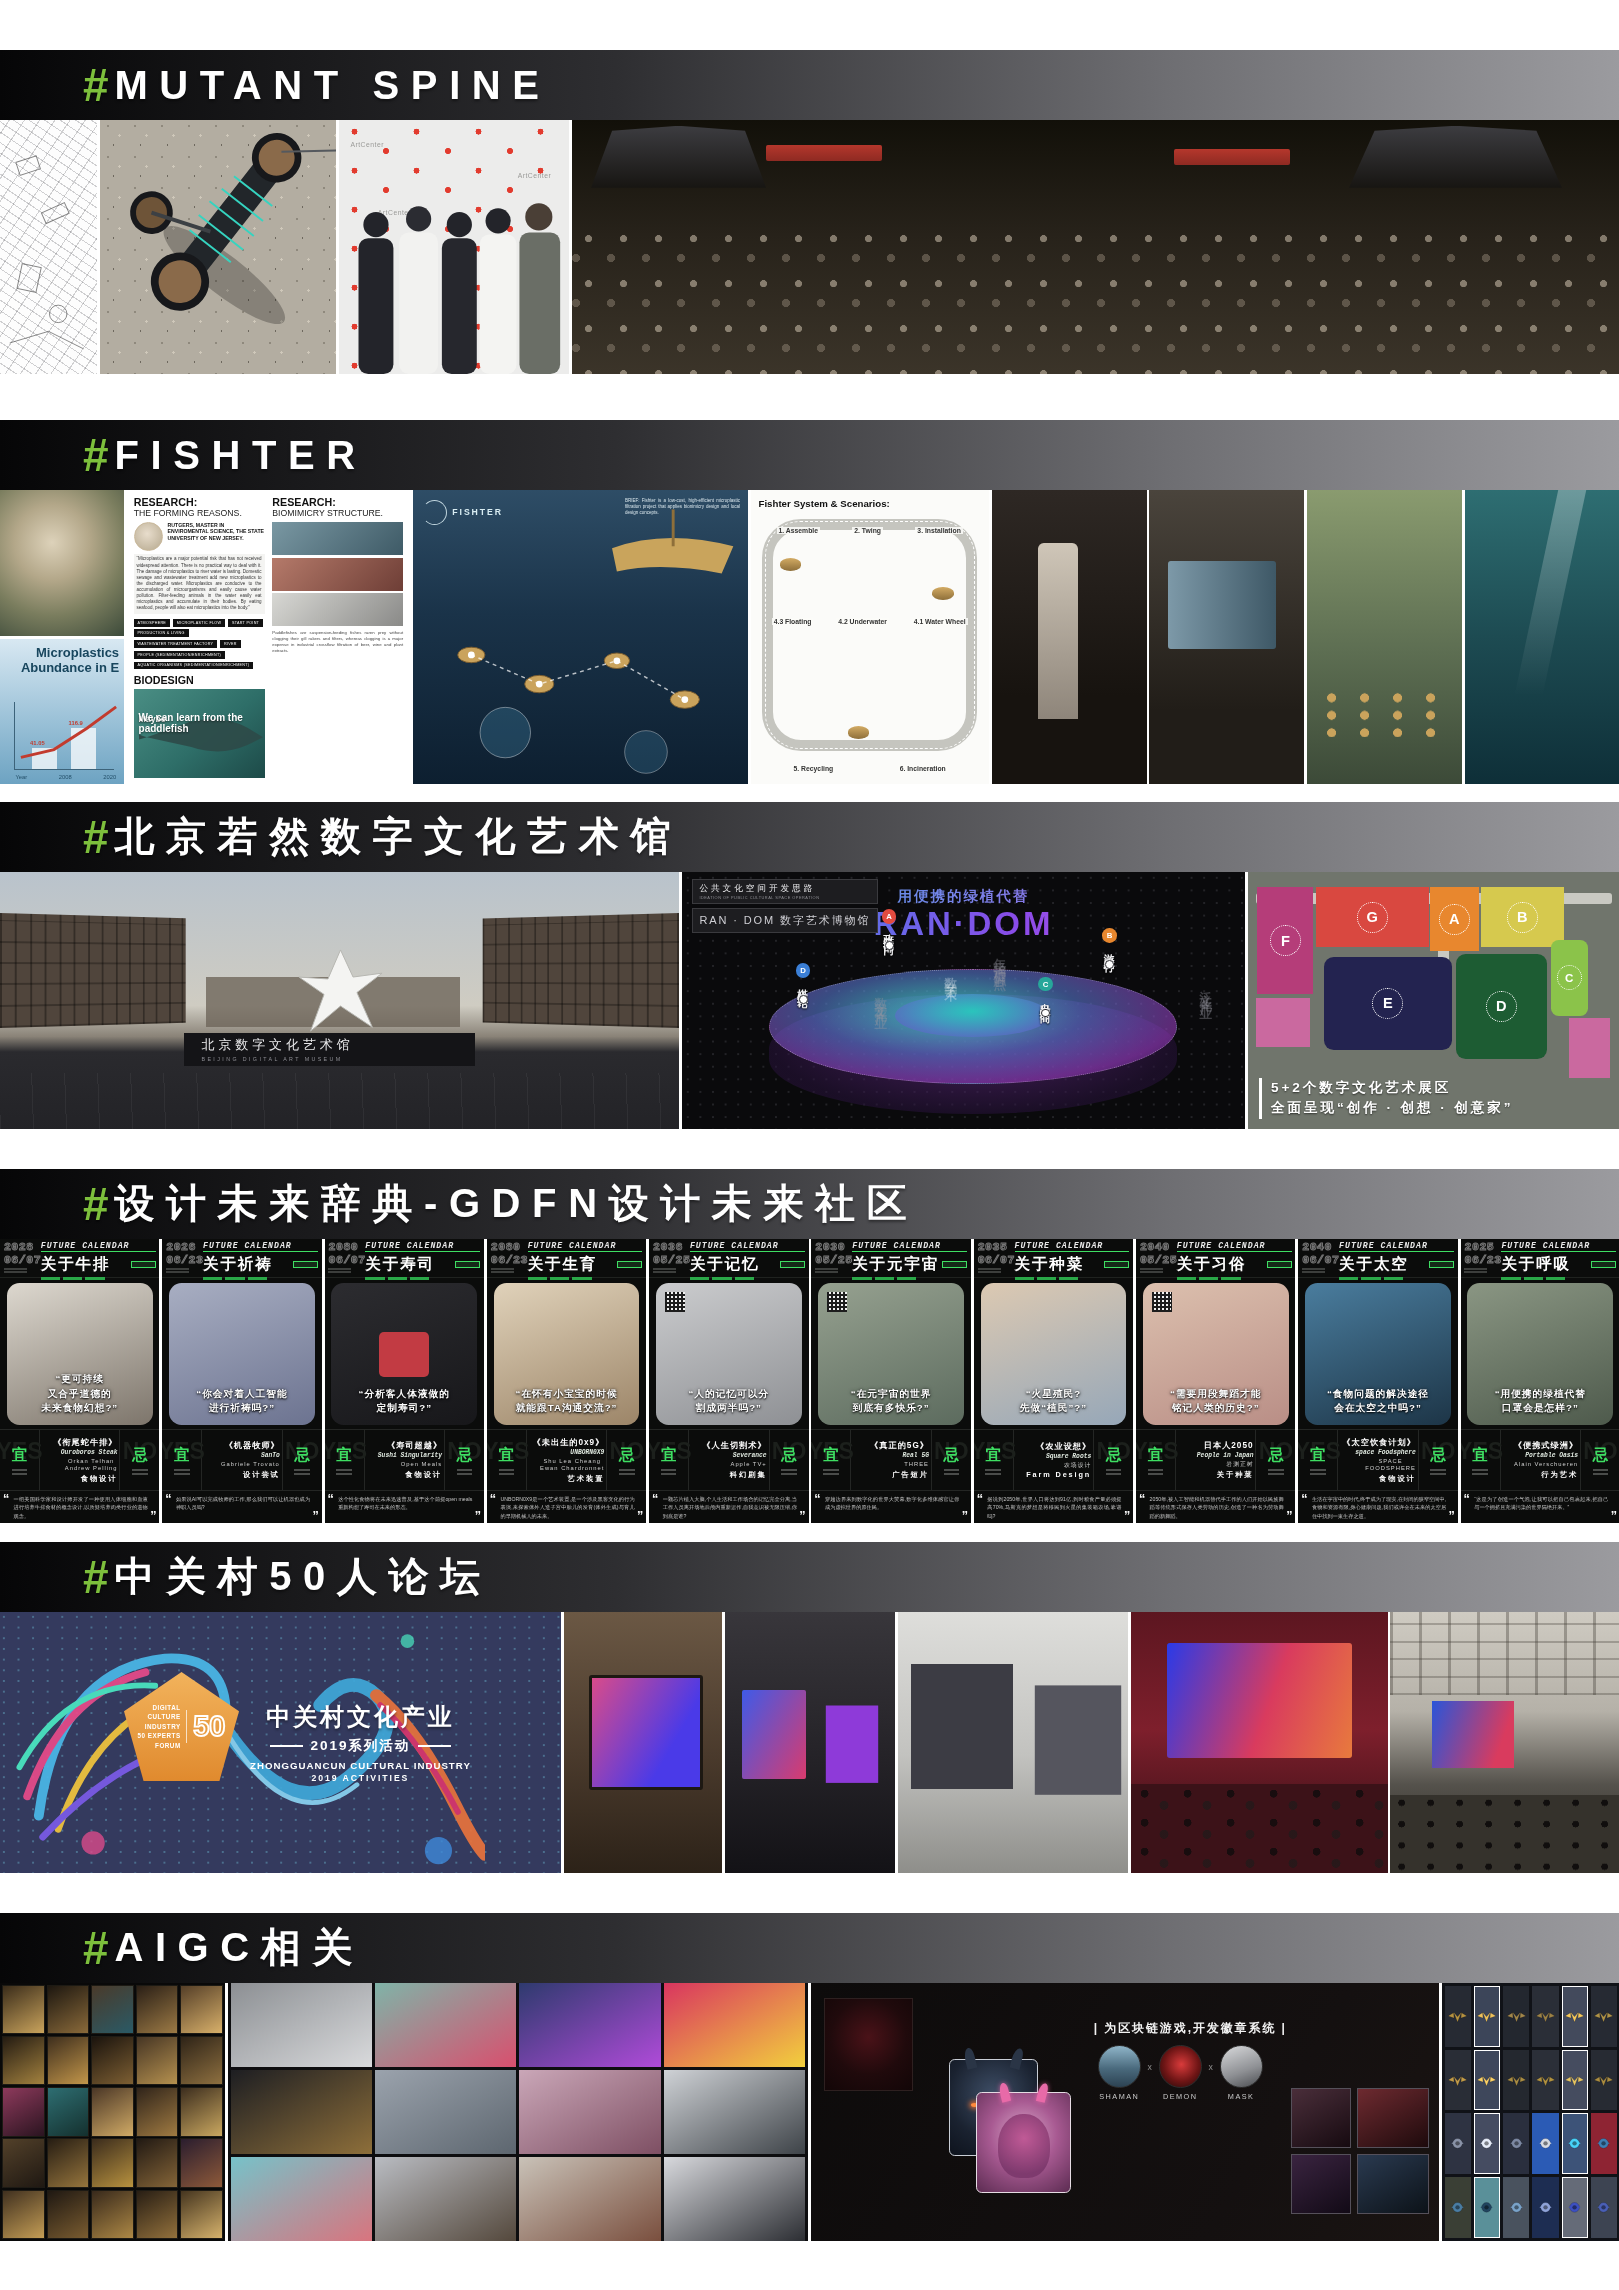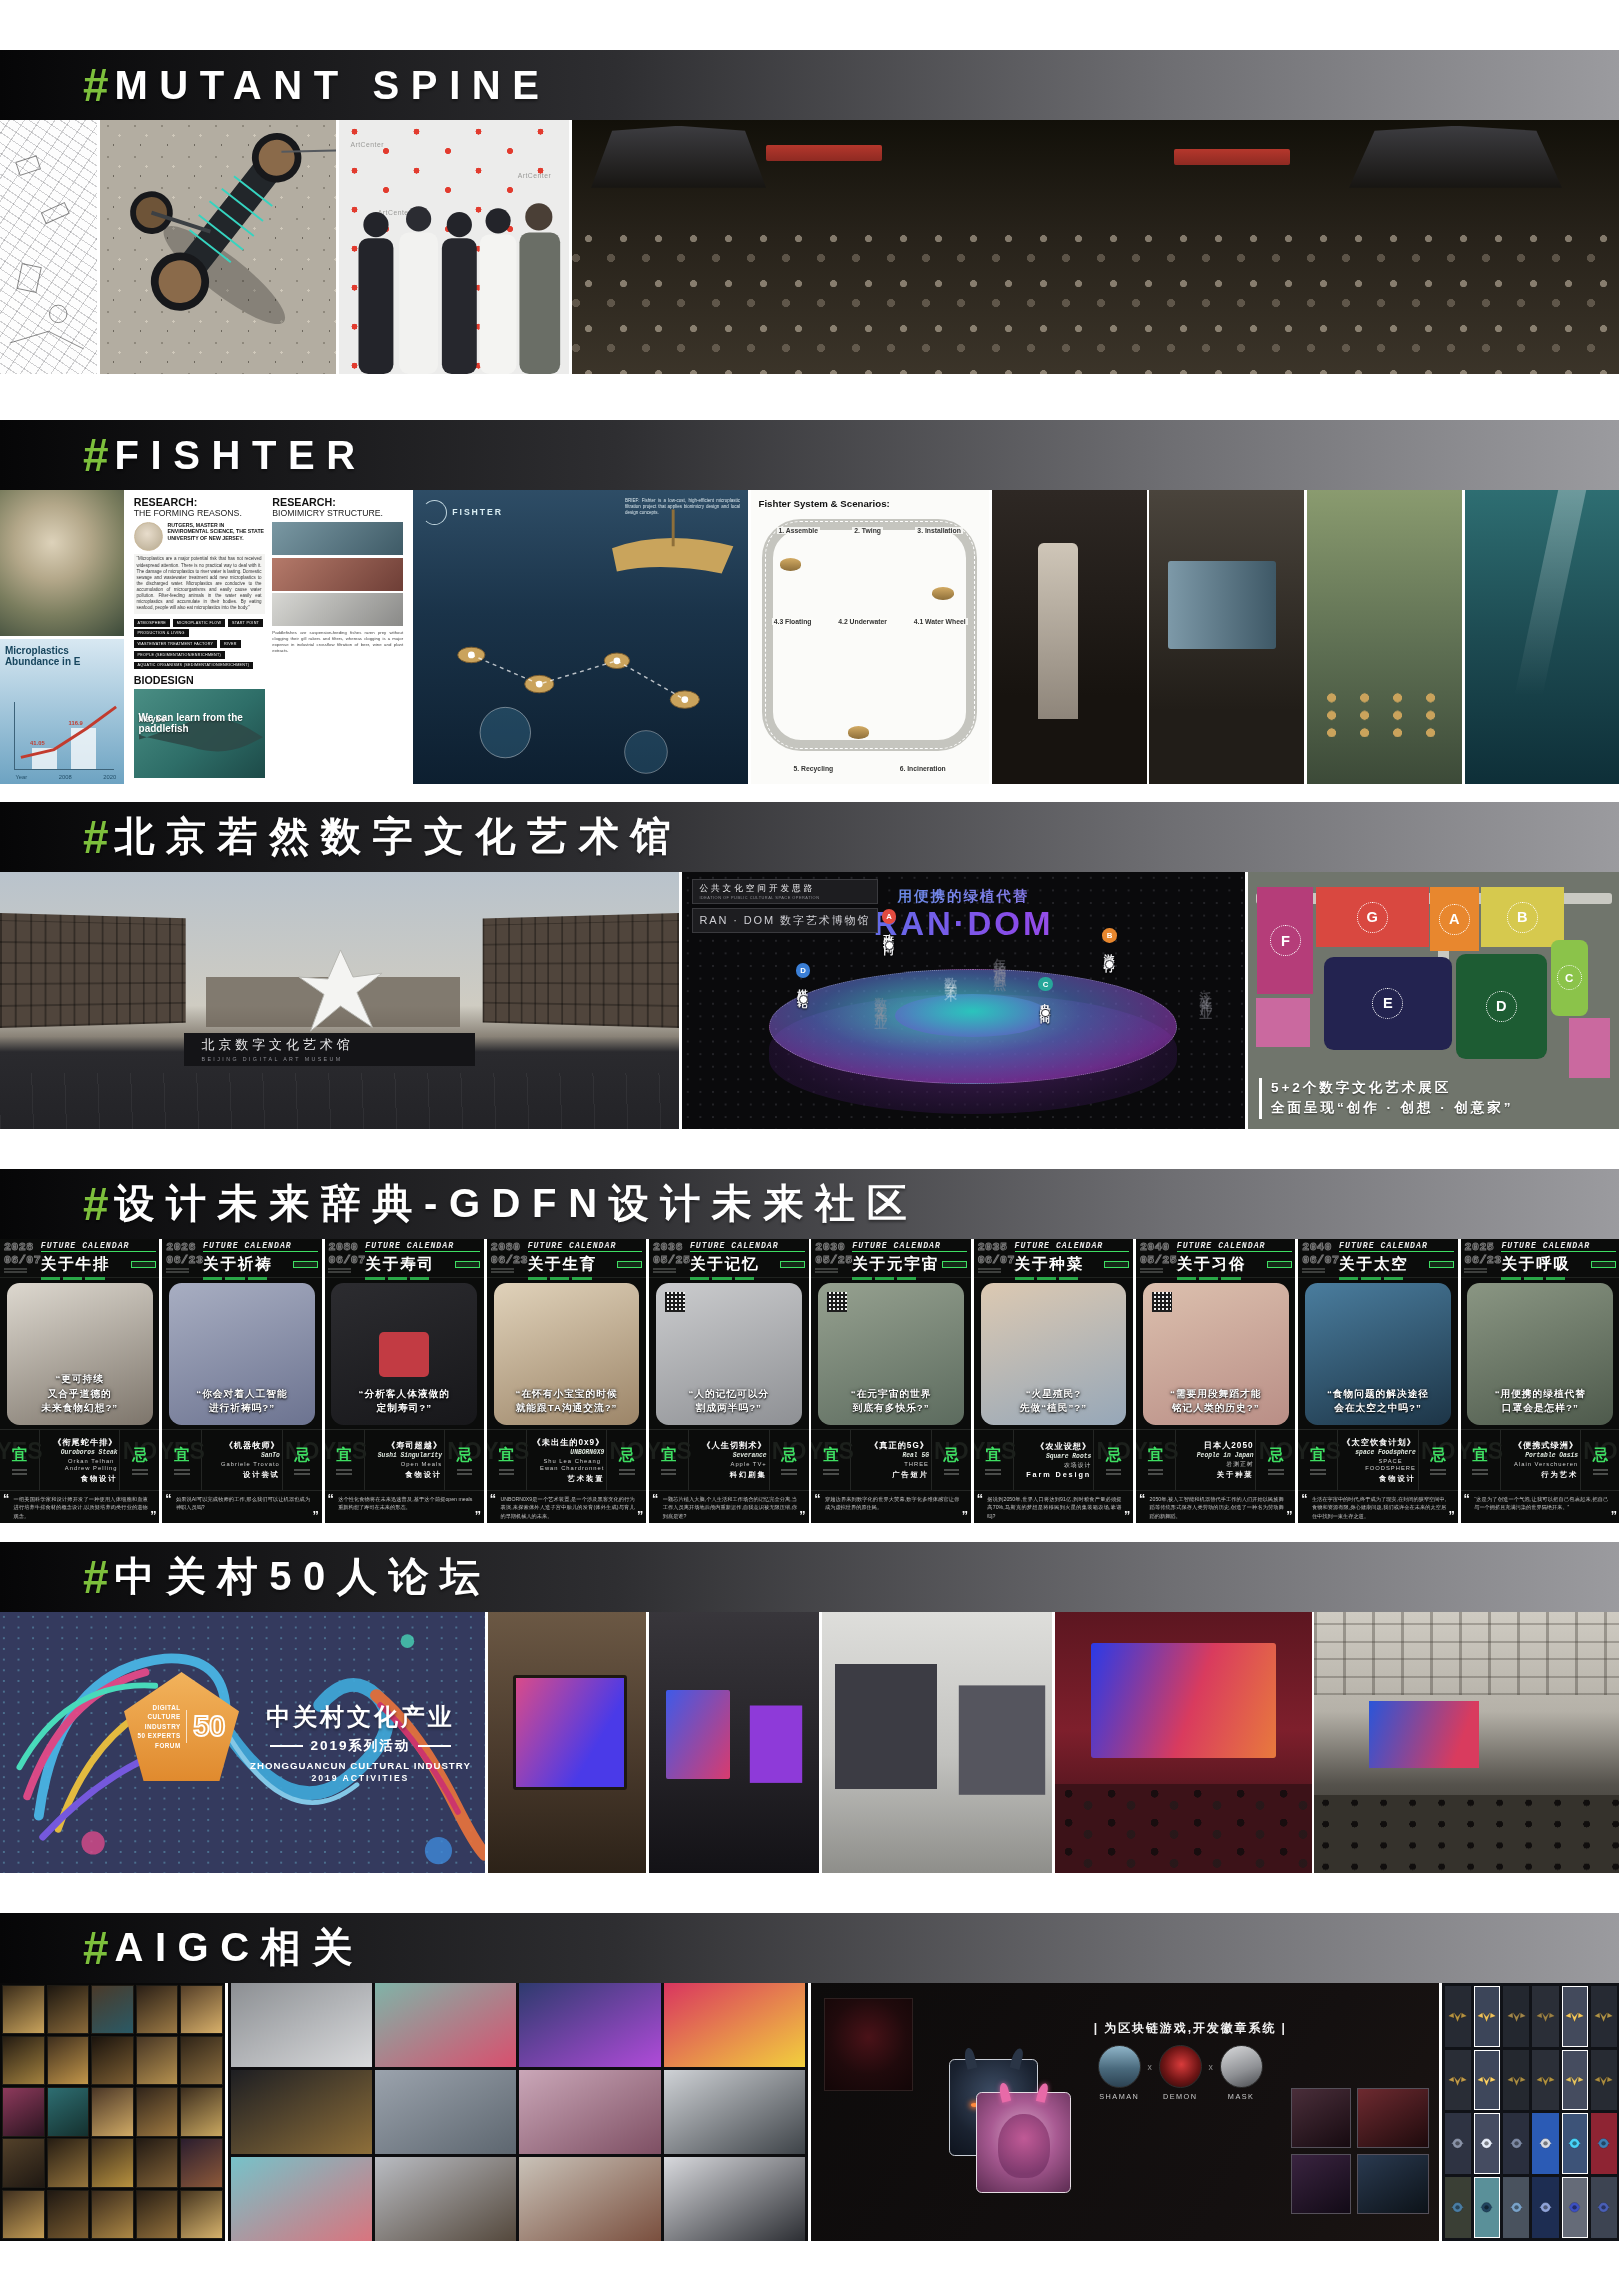--- a/index.html
+++ b/index.html
@@ -31,21 +31,21 @@
  radial-gradient(circle 6.8px at 16.5px 11.6px,rgba(207,194,174,.55) 50%,transparent 55%),
  radial-gradient(circle 7.8px at 3.9px 31px,rgba(142,130,114,.5) 50%,transparent 55%);
  background-size:35px 45px}
 .tent{position:absolute;top:5.8px;width:175px;height:62px;background:linear-gradient(180deg,#3c3c40,#171512);clip-path:polygon(0 100%,12% 8%,50% 0,88% 8%,100% 100%)}
 .banner-red{position:absolute;top:25px;height:15.5px;width:116px;background:linear-gradient(180deg,#b5372c,#8e2a22);border-radius:1.9px}
 
 .s2{height:294px;margin-bottom:17.5px}
 .colA{width:124px;display:flex;flex-direction:column;gap:2.9px}
 .sieve{height:146px;background:radial-gradient(circle at 42% 36%,#ddd2ba 0%,#b3a789 32%,#7a7d5e 62%,#3c4a3a 100%)}
 .mchart{flex:1;background:linear-gradient(180deg,#d8e8f2 0%,#9cc2d8 55%,#6da3c2 100%);padding:5.8px 4.9px}
-.mchart .mtitle{font-size:10px;font-weight:bold;color:#18465e;text-align:left}
+.mchart .mtitle{font-size:13px;font-weight:bold;color:#18465e;text-align:right}
 .mbars{position:absolute;bottom:13.6px;left:13.6px;right:9.7px;height:68px;border-left:1px solid #3c637a;border-bottom:1px solid #3c637a}
 .mbars i{position:absolute;bottom:0;background:rgba(255,255,255,.75)}
 .mbars i:nth-child(1){left:17.5px;width:25px;height:21.3px}
 .mbars i:nth-child(2){left:56px;width:25px;height:41px}
 .mbars .vlabel{position:absolute;font-size:5.8px;color:#c23b2e;font-weight:bold}
 .mbars svg{position:absolute;left:0;bottom:0;overflow:visible}
 .maxis{position:absolute;bottom:3.9px;left:15.5px;right:7.8px;display:flex;justify-content:space-between;font-size:5.8px;color:#24506a}
 .poster{width:283px;background:#fff;padding:5.8px 6.8px;display:flex;gap:7.8px}
 .pcol{flex:1;position:relative}
 .rlabel{font-size:10.7px;font-weight:bold;color:#111}
@@ -161,21 +161,21 @@
 .w-cn{color:#fff;font-size:8.2px;font-weight:bold;letter-spacing:1px;white-space:nowrap}
 .w-en{color:#dfe8df;font-size:6.3px;font-style:italic;font-weight:bold;margin-top:1px;font-family:"Liberation Mono",monospace;white-space:nowrap}
 .w-cr{color:#cfcfcf;font-size:5.8px;letter-spacing:1px;margin-top:1.9px;text-align:center;white-space:pre-line;line-height:1.3}
 .w-cat{color:#fff;font-size:7.3px;font-weight:bold;letter-spacing:1.9px;margin-top:1px;white-space:nowrap}
 .c-desc{position:relative;flex:1;padding:3.9px 11.6px 1.9px 13.6px}
 .c-desc .oq{position:absolute;left:2.9px;top:1px;color:#fff;font-size:12.6px;font-weight:bold}
 .c-desc .cq{position:absolute;right:2.9px;bottom:0;color:#fff;font-size:12.6px;font-weight:bold}
 .dtext{display:block;color:#c4c4c4;font-size:5.2px;line-height:1.6;text-align:justify}
 
 .s5{height:261px;margin-bottom:40px}
-.fbanner{width:485px;background:
+.fbanner{width:561px;background:
  radial-gradient(circle 1.3px at 3.9px 4.9px,rgba(110,190,215,.4) 60%,transparent 65%),#343a5e;
  background-size:14.6px 10.7px,auto}
 .fbanner svg{position:absolute;left:0;top:0}
 .penta{position:absolute;left:124px;top:60px;width:115px;height:109px;background:linear-gradient(180deg,#f2b35c,#e08a2e);clip-path:polygon(50% 0,100% 36%,83% 100%,17% 100%,0 36%);display:flex;align-items:center;justify-content:center;gap:5.8px;z-index:3}
 .penta .pl{text-align:right;font-size:6.3px;font-weight:bold;color:#fff;line-height:1.5;letter-spacing:0.5px}
 .penta .p50{font-size:29px;font-weight:bold;color:transparent;-webkit-text-stroke:1.9px #fff;border-left:1px solid rgba(255,255,255,.7);padding-left:5.8px}
 .ftitles{position:absolute;left:250px;top:89px;z-index:3;text-align:center}
 .ft1{color:#fff;font-size:24px;font-weight:bold;letter-spacing:2.9px;text-shadow:0 1.9px 2.9px rgba(0,0,0,.4)}
 .ft2{color:#fff;font-size:13.6px;font-weight:bold;letter-spacing:1.9px;margin-top:3.9px;display:flex;align-items:center;gap:7.8px;justify-content:center}
 .ft2:before,.ft2:after{content:"";width:33px;height:1.9px;background:#fff}

